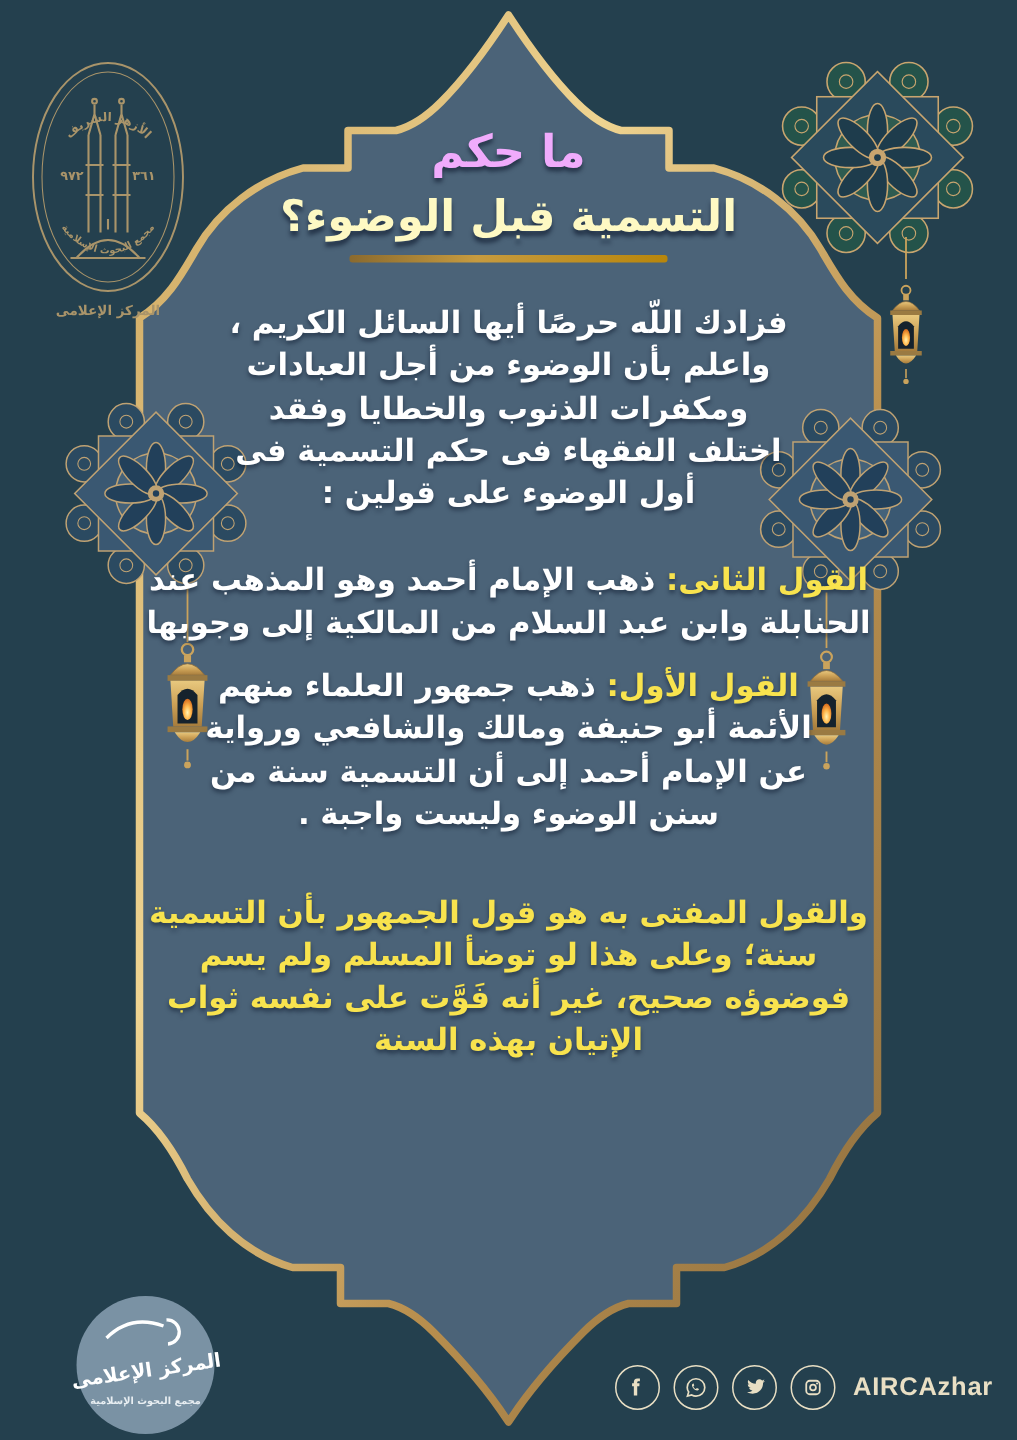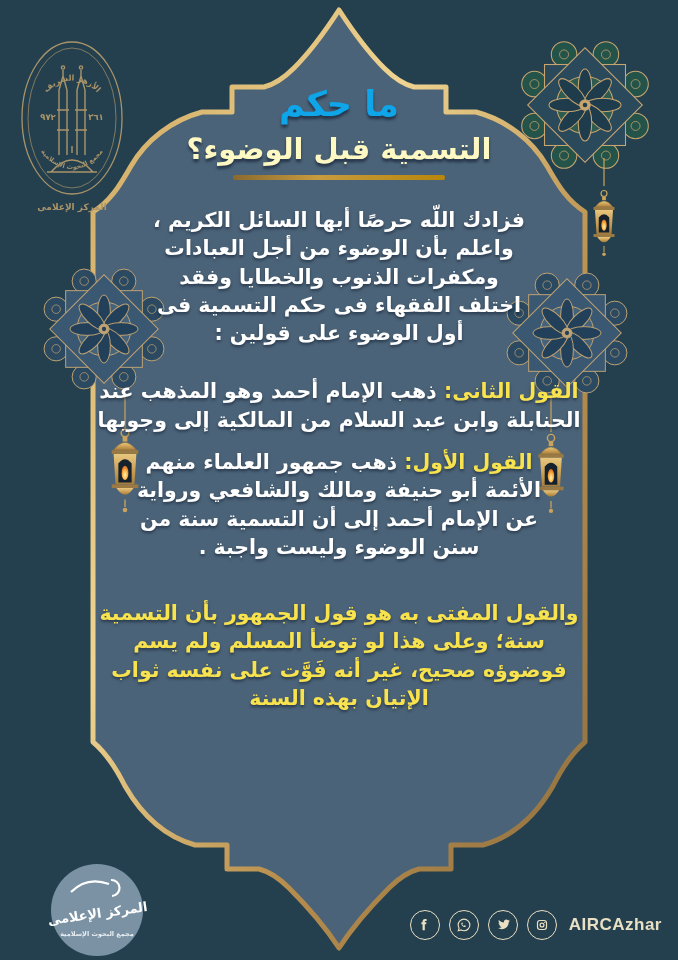--- a/index.html
+++ b/index.html
@@ -11,21 +11,21 @@
   .scene{position:absolute;left:0;top:0;width:678px;height:960px;}
   
   .m-green{--lobe:#24534a;--star:#2a4a5c;--ringfill:#2e5b50;--petal:#1e3c4c;--gld:#c8a56f;}
   .m-blue{--lobe:#2b4a61;--star:#3a5872;--ringfill:#44627a;--petal:#22405a;--gld:#bfa273;}
 
   .content{
     position:absolute;left:94px;top:84px;width:490px;
     direction:rtl;text-align:center;color:#fff;font-weight:700;
   }
   .title1{
-    font-size:35px;color:#0ea5e9;letter-spacing:1px;
+    font-size:30px;color:#f0abfc;letter-spacing:1px;
     text-shadow:0 3px 3px rgba(5,15,35,.55);
   }
   .title2{
     font-size:29px;color:#fef9c3;margin-top:8px;
     text-shadow:0 3px 3px rgba(5,15,35,.55);
   }
   .title-underline{
     width:212px;height:5px;margin:9px auto 0;
     background:linear-gradient(90deg,#8a6a2e,#c79b3f 40%,#b8860b);
     border-radius:2px;

